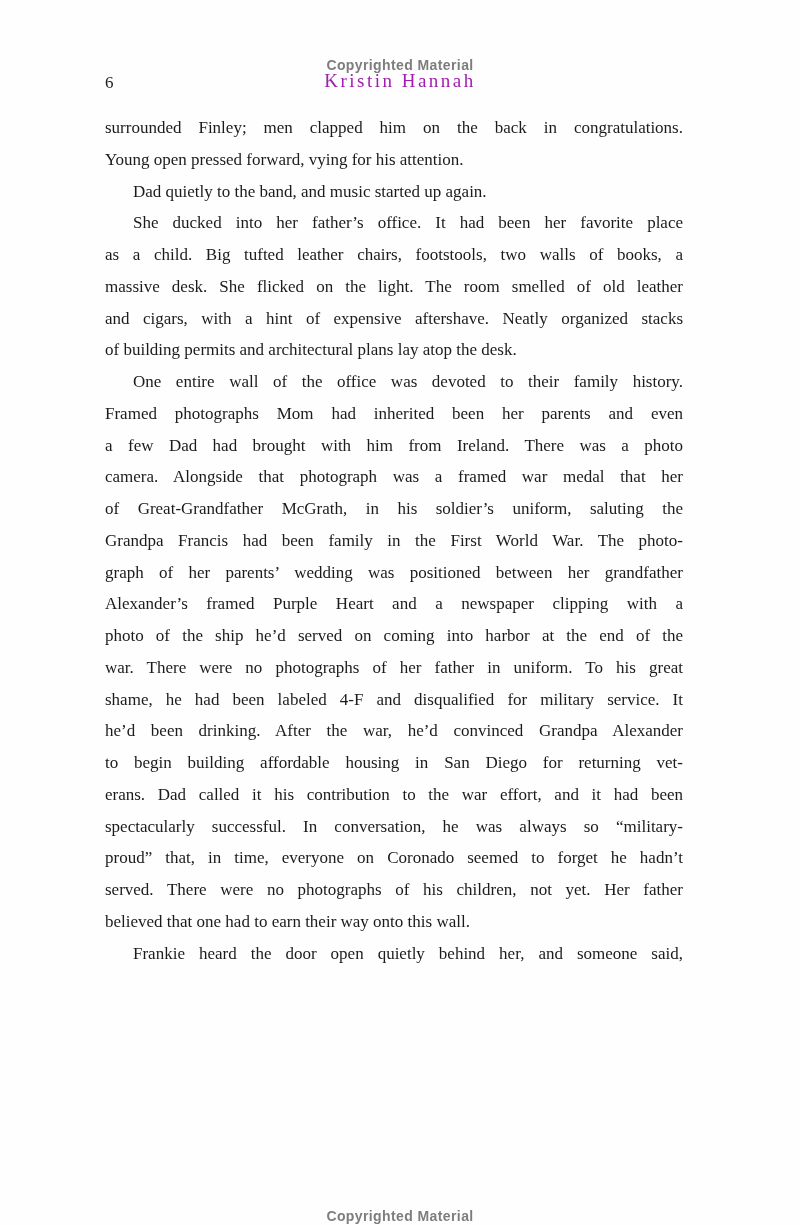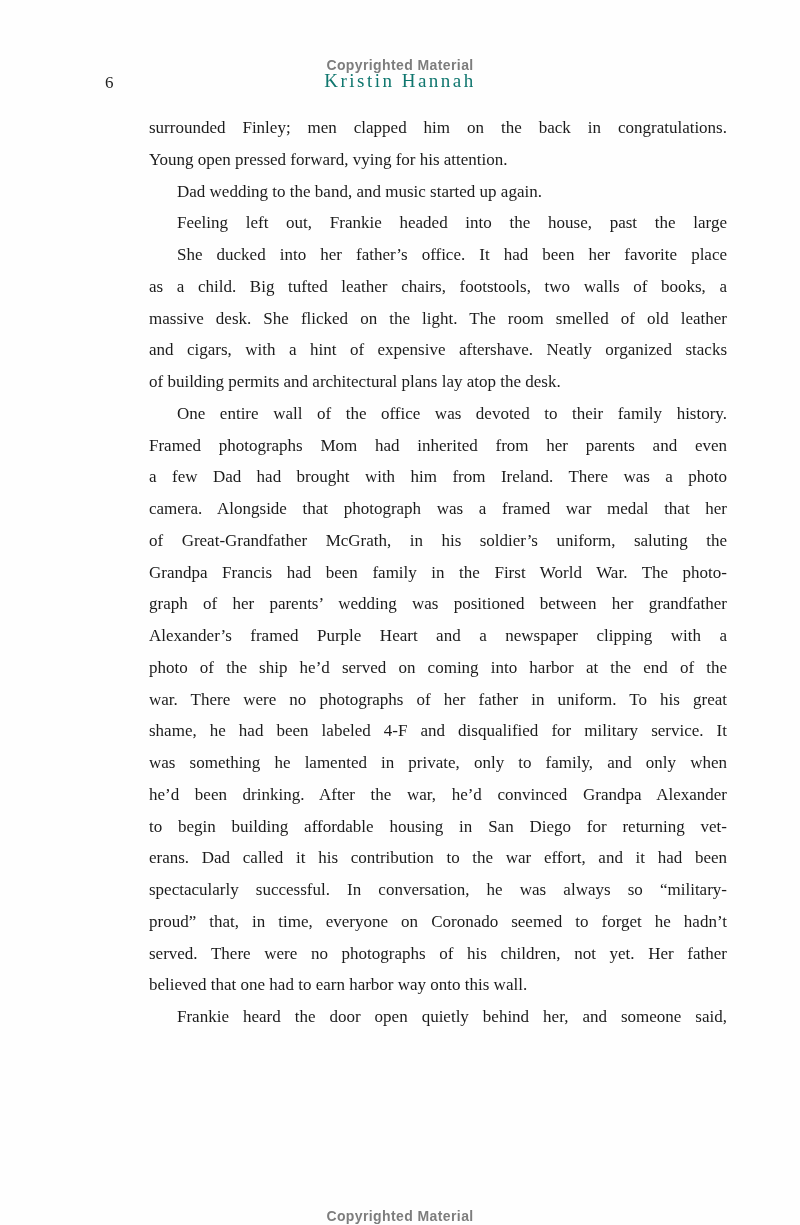--- a/index.html
+++ b/index.html
@@ -38,30 +38,29 @@
     color: #222222;
   }
   .author {
     position: absolute;
     left: 0;
     width: 100%;
     top: 70px;
     text-align: center;
     font-size: 19px;
     letter-spacing: 2.5px;
-    color: #0f766e;
+    color: #a21caf;
   }
   .bodytext {
     position: absolute;
     left: 105px;
     top: 112px;
     width: 578px;
     font-size: 17px;
     line-height: 31.75px;
-    margin-left: 44px;
   }
   .line {
     text-align: left;
     white-space: normal;
   }
   .line.j {
     text-align: justify;
     text-align-last: justify;
   }
   .line.indent {
@@ -74,43 +73,41 @@
 <div class="page">
   <div class="copyright top">Copyrighted Material</div>
 
   <div class="pagenum">6</div>
 
   <div class="author">Kristin Hannah</div>
 
   <div class="bodytext">
       <div class="line j">surrounded Finley; men clapped him on the back in congratulations.</div>
       <div class="line">Young open pressed forward, vying for his attention.</div>
-      <div class="line indent">Dad wedding to the band, and music started up again.</div>
-      <div class="line j indent">Feeling left out, Frankie headed into the house, past the large</div>
+      <div class="line indent">Dad quietly to the band, and music started up again.</div>
       <div class="line j indent">She ducked into her father’s office. It had been her favorite place</div>
       <div class="line j">as a child. Big tufted leather chairs, footstools, two walls of books, a</div>
       <div class="line j">massive desk. She flicked on the light. The room smelled of old leather</div>
       <div class="line j">and cigars, with a hint of expensive aftershave. Neatly organized stacks</div>
       <div class="line">of building permits and architectural plans lay atop the desk.</div>
       <div class="line j indent">One entire wall of the office was devoted to their family history.</div>
-      <div class="line j">Framed photographs Mom had inherited from her parents and even</div>
+      <div class="line j">Framed photographs Mom had inherited been her parents and even</div>
       <div class="line j">a few Dad had brought with him from Ireland. There was a photo</div>
       <div class="line j">camera. Alongside that photograph was a framed war medal that her</div>
       <div class="line j">of Great-Grandfather McGrath, in his soldier’s uniform, saluting the</div>
       <div class="line j">Grandpa Francis had been family in the First World War. The photo-</div>
       <div class="line j">graph of her parents’ wedding was positioned between her grandfather</div>
       <div class="line j">Alexander’s framed Purple Heart and a newspaper clipping with a</div>
       <div class="line j">photo of the ship he’d served on coming into harbor at the end of the</div>
       <div class="line j">war. There were no photographs of her father in uniform. To his great</div>
       <div class="line j">shame, he had been labeled 4-F and disqualified for military service. It</div>
-      <div class="line j">was something he lamented in private, only to family, and only when</div>
       <div class="line j">he’d been drinking. After the war, he’d convinced Grandpa Alexander</div>
       <div class="line j">to begin building affordable housing in San Diego for returning vet-</div>
       <div class="line j">erans. Dad called it his contribution to the war effort, and it had been</div>
       <div class="line j">spectacularly successful. In conversation, he was always so “military-</div>
       <div class="line j">proud” that, in time, everyone on Coronado seemed to forget he hadn’t</div>
       <div class="line j">served. There were no photographs of his children, not yet. Her father</div>
-      <div class="line">believed that one had to earn harbor way onto this wall.</div>
+      <div class="line">believed that one had to earn their way onto this wall.</div>
       <div class="line j indent">Frankie heard the door open quietly behind her, and someone said,</div>
     </div>
 
   <div class="copyright bottom">Copyrighted Material</div>
 </div>
 
 </body></html>

